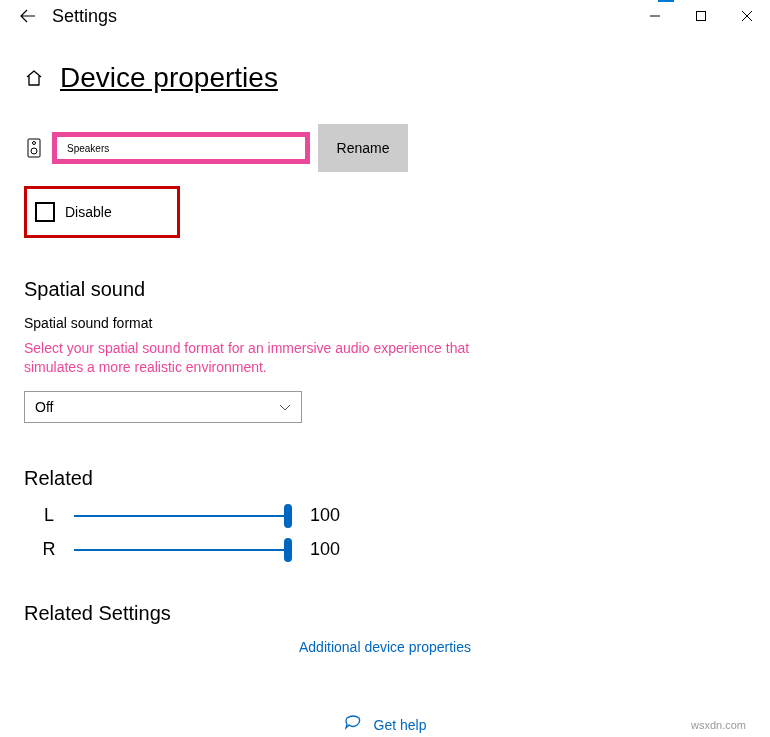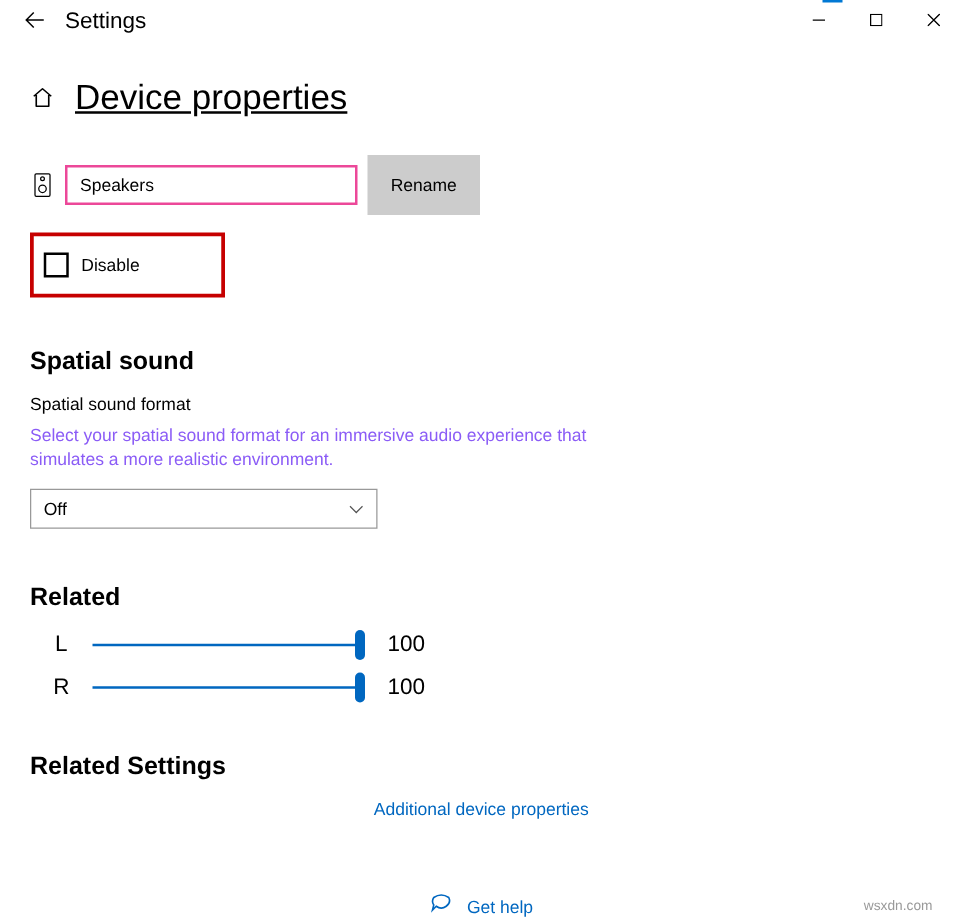--- a/index.html
+++ b/index.html
@@ -68,24 +68,24 @@
     align-items: center;
     gap: 8px;
     margin-bottom: 14px;
   }
   .speaker-icon {
     width: 20px;
     display: flex;
     justify-content: center;
   }
   .device-name-input {
-    width: 234px;
-    height: 32px;
-    border: 2px solid #ec4899;
-    font-size: 14px;
+    width: 258px;
+    height: 32px;
+    border: 5px solid #ec4899;
+    font-size: 10px;
     padding: 0 10px;
     font-family: inherit;
   }
   .rename-btn {
     height: 48px;
     min-width: 90px;
     border: none;
     background: #ccc;
     font-size: 14px;
     font-family: inherit;
@@ -100,31 +100,31 @@
     margin-bottom: 40px;
   }
   .cb-box {
     width: 20px;
     height: 20px;
     border: 2px solid #000;
     margin-right: 10px;
   }
   .cb-label { font-size: 14px; }
   h2 {
-    font-weight: 700;
+    font-weight: 400;
     font-size: 20px;
     margin: 0 0 14px 0;
   }
   .field-label {
     font-size: 14px;
     margin-bottom: 8px;
   }
   .field-desc {
     font-size: 14px;
-    color: #8b5cf6;
+    color: #ec4899;
     max-width: 460px;
     line-height: 1.35;
     margin-bottom: 14px;
   }
   .select {
     width: 278px;
     height: 32px;
     border: 1px solid #999;
     display: flex;
     align-items: center;

